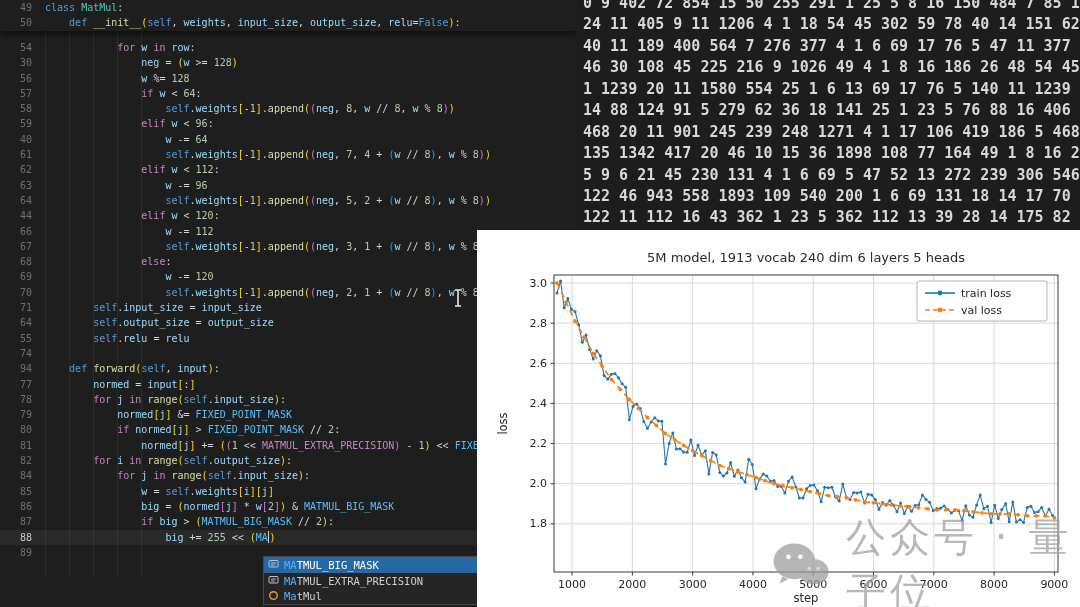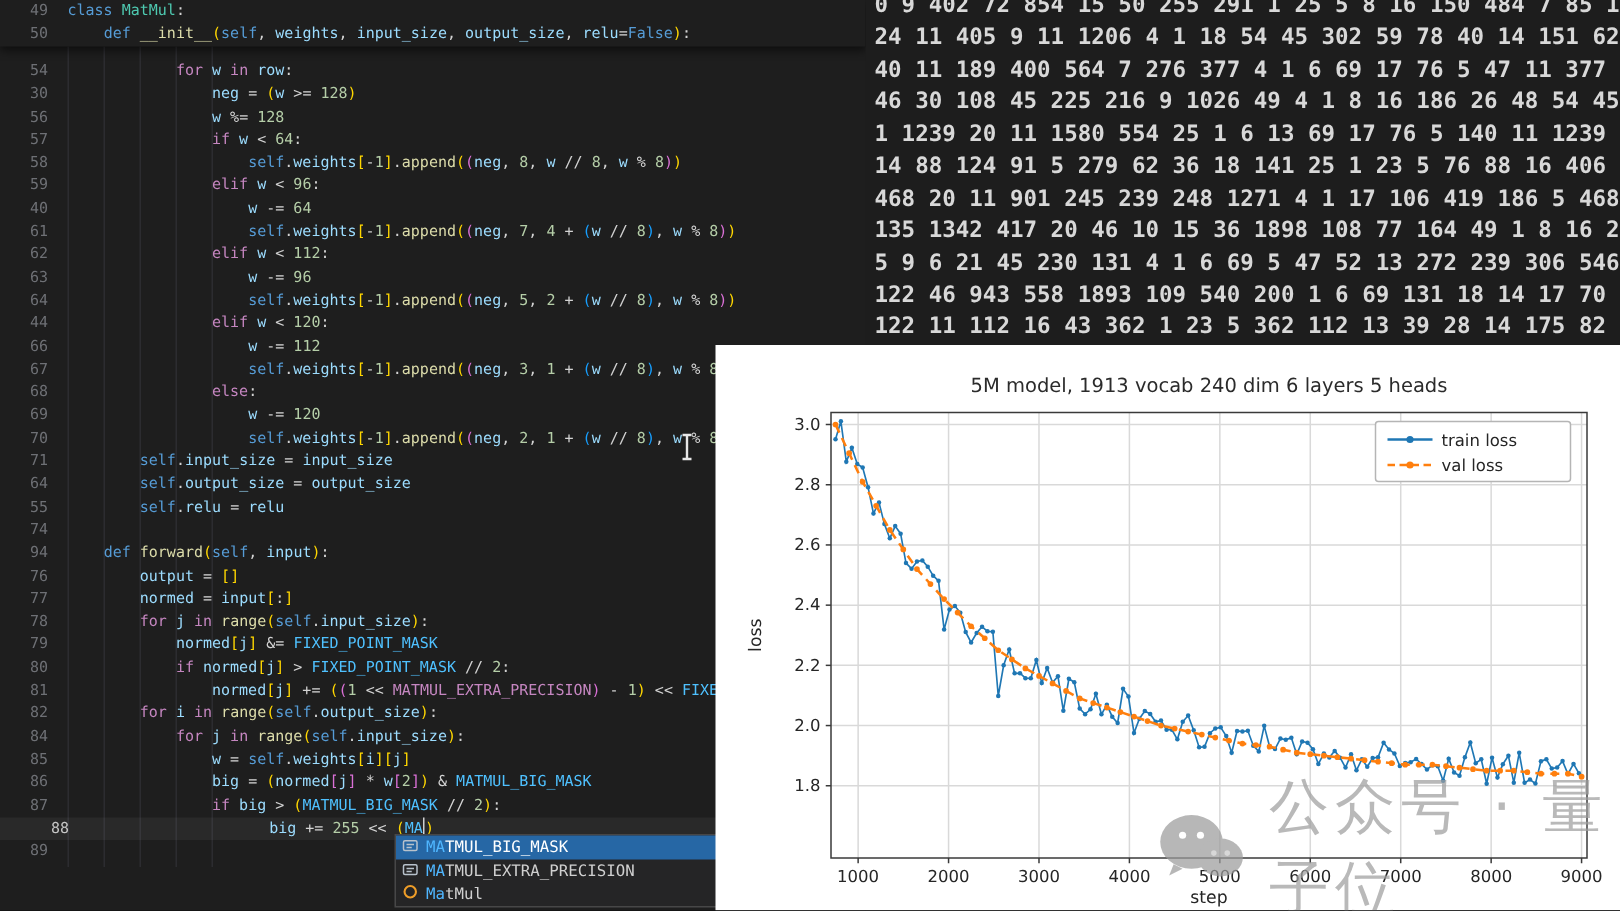--- a/index.html
+++ b/index.html
@@ -5,21 +5,21 @@
   html,body{margin:0;padding:0;background:#111;}
   #screen{position:relative;width:1080px;height:607px;overflow:hidden;background:#1e1e1e;
           font-family:"DejaVu Sans Mono",monospace;}
   
   #editor{position:absolute;left:0;top:0;width:577px;height:607px;background:#1e1e1e;overflow:hidden;z-index:10;}
   .guide{position:absolute;top:31px;height:547px;width:1px;background:#2c2c30;z-index:1;}
   #code-content{position:absolute;left:0;top:40px;z-index:2;}
   .cl{height:15.3px;line-height:15.3px;white-space:pre;font-size:10px;position:relative;}
   .cl.active{background:rgba(255,255,255,.05);}
   .ln{display:inline-block;width:32px;text-align:right;margin-right:13px;color:#6e7075;}
-  .cl.active .ln{color:#c6c6c6;padding-left:14px;}
+  .cl.active .ln{color:#c6c6c6;}
   .caret{display:inline-block;width:1.5px;height:12px;background:#d0d0d0;vertical-align:-2px;}
   #sticky{position:absolute;left:0;top:0;right:0;height:31px;background:#1e1e1e;z-index:30;
           box-shadow:0 3px 6px rgba(0,0,0,.55);}
   
   #suggest{position:absolute;left:263px;top:556px;width:218px;background:#252526;border:1px solid#474747;
            z-index:20;font-size:10.5px;}
   .srow{height:15.7px;display:flex;align-items:center;gap:5px;padding:0 4px;color:#d0d0d0;white-space:pre;}
   .srow.sel{background:#2667a5;color:#fff;}
   .srow .match{color:#4fb6ff;}
   .srow svg{flex:0 0 auto;}
@@ -64,21 +64,20 @@
         <div class="cl"><span class="ln">66</span>                    <span style="color:#9CDCFE">w</span> <span style="color:#D4D4D4">-</span><span style="color:#D4D4D4">=</span> <span style="color:#B5CEA8">112</span></div>
         <div class="cl"><span class="ln">67</span>                    <span style="color:#569CD6">self</span><span style="color:#D4D4D4">.</span><span style="color:#9CDCFE">weights</span><span style="color:#FFD700">[</span><span style="color:#D4D4D4">-</span><span style="color:#B5CEA8">1</span><span style="color:#FFD700">]</span><span style="color:#D4D4D4">.</span><span style="color:#DCDCAA">append</span><span style="color:#FFD700">(</span><span style="color:#DA70D6">(</span><span style="color:#9CDCFE">neg</span><span style="color:#D4D4D4">,</span> <span style="color:#B5CEA8">3</span><span style="color:#D4D4D4">,</span> <span style="color:#B5CEA8">1</span> <span style="color:#D4D4D4">+</span> <span style="color:#179FFF">(</span><span style="color:#9CDCFE">w</span> <span style="color:#D4D4D4">/</span><span style="color:#D4D4D4">/</span> <span style="color:#B5CEA8">8</span><span style="color:#179FFF">)</span><span style="color:#D4D4D4">,</span> <span style="color:#9CDCFE">w</span> <span style="color:#D4D4D4">%</span> <span style="color:#B5CEA8">8</span><span style="color:#DA70D6">)</span><span style="color:#FFD700">)</span></div>
         <div class="cl"><span class="ln">68</span>                <span style="color:#C586C0">else</span><span style="color:#D4D4D4">:</span></div>
         <div class="cl"><span class="ln">69</span>                    <span style="color:#9CDCFE">w</span> <span style="color:#D4D4D4">-</span><span style="color:#D4D4D4">=</span> <span style="color:#B5CEA8">120</span></div>
         <div class="cl"><span class="ln">70</span>                    <span style="color:#569CD6">self</span><span style="color:#D4D4D4">.</span><span style="color:#9CDCFE">weights</span><span style="color:#FFD700">[</span><span style="color:#D4D4D4">-</span><span style="color:#B5CEA8">1</span><span style="color:#FFD700">]</span><span style="color:#D4D4D4">.</span><span style="color:#DCDCAA">append</span><span style="color:#FFD700">(</span><span style="color:#DA70D6">(</span><span style="color:#9CDCFE">neg</span><span style="color:#D4D4D4">,</span> <span style="color:#B5CEA8">2</span><span style="color:#D4D4D4">,</span> <span style="color:#B5CEA8">1</span> <span style="color:#D4D4D4">+</span> <span style="color:#179FFF">(</span><span style="color:#9CDCFE">w</span> <span style="color:#D4D4D4">/</span><span style="color:#D4D4D4">/</span> <span style="color:#B5CEA8">8</span><span style="color:#179FFF">)</span><span style="color:#D4D4D4">,</span> <span style="color:#9CDCFE">w</span> <span style="color:#D4D4D4">%</span> <span style="color:#B5CEA8">8</span><span style="color:#DA70D6">)</span><span style="color:#FFD700">)</span></div>
         <div class="cl"><span class="ln">71</span>        <span style="color:#569CD6">self</span><span style="color:#D4D4D4">.</span><span style="color:#9CDCFE">input_size</span> <span style="color:#D4D4D4">=</span> <span style="color:#9CDCFE">input_size</span></div>
         <div class="cl"><span class="ln">64</span>        <span style="color:#569CD6">self</span><span style="color:#D4D4D4">.</span><span style="color:#9CDCFE">output_size</span> <span style="color:#D4D4D4">=</span> <span style="color:#9CDCFE">output_size</span></div>
         <div class="cl"><span class="ln">55</span>        <span style="color:#569CD6">self</span><span style="color:#D4D4D4">.</span><span style="color:#9CDCFE">relu</span> <span style="color:#D4D4D4">=</span> <span style="color:#9CDCFE">relu</span></div>
         <div class="cl"><span class="ln">74</span></div>
         <div class="cl"><span class="ln">94</span>    <span style="color:#569CD6">def</span> <span style="color:#DCDCAA">forward</span><span style="color:#FFD700">(</span><span style="color:#569CD6">self</span><span style="color:#D4D4D4">,</span> <span style="color:#9CDCFE">input</span><span style="color:#FFD700">)</span><span style="color:#D4D4D4">:</span></div>
-        <div class="cl"><span class="ln">76</span>        <span style="color:#9CDCFE">output</span> <span style="color:#D4D4D4">=</span> <span style="color:#FFD700">[</span><span style="color:#FFD700">]</span></div>
         <div class="cl"><span class="ln">77</span>        <span style="color:#9CDCFE">normed</span> <span style="color:#D4D4D4">=</span> <span style="color:#9CDCFE">input</span><span style="color:#FFD700">[</span><span style="color:#D4D4D4">:</span><span style="color:#FFD700">]</span></div>
         <div class="cl"><span class="ln">78</span>        <span style="color:#C586C0">for</span> <span style="color:#9CDCFE">j</span> <span style="color:#C586C0">in</span> <span style="color:#DCDCAA">range</span><span style="color:#FFD700">(</span><span style="color:#569CD6">self</span><span style="color:#D4D4D4">.</span><span style="color:#9CDCFE">input_size</span><span style="color:#FFD700">)</span><span style="color:#D4D4D4">:</span></div>
         <div class="cl"><span class="ln">79</span>            <span style="color:#9CDCFE">normed</span><span style="color:#FFD700">[</span><span style="color:#9CDCFE">j</span><span style="color:#FFD700">]</span> <span style="color:#D4D4D4">&amp;</span><span style="color:#D4D4D4">=</span> <span style="color:#4FC1FF">FIXED_POINT_MASK</span></div>
         <div class="cl"><span class="ln">80</span>            <span style="color:#C586C0">if</span> <span style="color:#9CDCFE">normed</span><span style="color:#FFD700">[</span><span style="color:#9CDCFE">j</span><span style="color:#FFD700">]</span> <span style="color:#D4D4D4">&gt;</span> <span style="color:#4FC1FF">FIXED_POINT_MASK</span> <span style="color:#D4D4D4">/</span><span style="color:#D4D4D4">/</span> <span style="color:#B5CEA8">2</span><span style="color:#D4D4D4">:</span></div>
         <div class="cl"><span class="ln">81</span>                <span style="color:#9CDCFE">normed</span><span style="color:#FFD700">[</span><span style="color:#9CDCFE">j</span><span style="color:#FFD700">]</span> <span style="color:#D4D4D4">+</span><span style="color:#D4D4D4">=</span> <span style="color:#FFD700">(</span><span style="color:#DA70D6">(</span><span style="color:#B5CEA8">1</span> <span style="color:#D4D4D4">&lt;</span><span style="color:#D4D4D4">&lt;</span> <span style="color:#C586C0">MATMUL_EXTRA_PRECISION</span><span style="color:#DA70D6">)</span> <span style="color:#D4D4D4">-</span> <span style="color:#B5CEA8">1</span><span style="color:#FFD700">)</span> <span style="color:#D4D4D4">&lt;</span><span style="color:#D4D4D4">&lt;</span> <span style="color:#4FC1FF">FIXED_POINT_PRECISION</span></div>
         <div class="cl"><span class="ln">82</span>        <span style="color:#C586C0">for</span> <span style="color:#9CDCFE">i</span> <span style="color:#C586C0">in</span> <span style="color:#DCDCAA">range</span><span style="color:#FFD700">(</span><span style="color:#569CD6">self</span><span style="color:#D4D4D4">.</span><span style="color:#9CDCFE">output_size</span><span style="color:#FFD700">)</span><span style="color:#D4D4D4">:</span></div>
         <div class="cl"><span class="ln">84</span>            <span style="color:#C586C0">for</span> <span style="color:#9CDCFE">j</span> <span style="color:#C586C0">in</span> <span style="color:#DCDCAA">range</span><span style="color:#FFD700">(</span><span style="color:#569CD6">self</span><span style="color:#D4D4D4">.</span><span style="color:#9CDCFE">input_size</span><span style="color:#FFD700">)</span><span style="color:#D4D4D4">:</span></div>
         <div class="cl"><span class="ln">85</span>                <span style="color:#9CDCFE">w</span> <span style="color:#D4D4D4">=</span> <span style="color:#569CD6">self</span><span style="color:#D4D4D4">.</span><span style="color:#9CDCFE">weights</span><span style="color:#FFD700">[</span><span style="color:#9CDCFE">i</span><span style="color:#FFD700">]</span><span style="color:#FFD700">[</span><span style="color:#9CDCFE">j</span><span style="color:#FFD700">]</span></div>
         <div class="cl"><span class="ln">86</span>                <span style="color:#9CDCFE">big</span> <span style="color:#D4D4D4">=</span> <span style="color:#FFD700">(</span><span style="color:#9CDCFE">normed</span><span style="color:#DA70D6">[</span><span style="color:#9CDCFE">j</span><span style="color:#DA70D6">]</span> <span style="color:#D4D4D4">*</span> <span style="color:#9CDCFE">w</span><span style="color:#DA70D6">[</span><span style="color:#B5CEA8">2</span><span style="color:#DA70D6">]</span><span style="color:#FFD700">)</span> <span style="color:#D4D4D4">&amp;</span> <span style="color:#4FC1FF">MATMUL_BIG_MASK</span></div>
         <div class="cl"><span class="ln">87</span>                <span style="color:#C586C0">if</span> <span style="color:#9CDCFE">big</span> <span style="color:#D4D4D4">&gt;</span> <span style="color:#FFD700">(</span><span style="color:#4FC1FF">MATMUL_BIG_MASK</span> <span style="color:#D4D4D4">/</span><span style="color:#D4D4D4">/</span> <span style="color:#B5CEA8">2</span><span style="color:#FFD700">)</span><span style="color:#D4D4D4">:</span></div>

